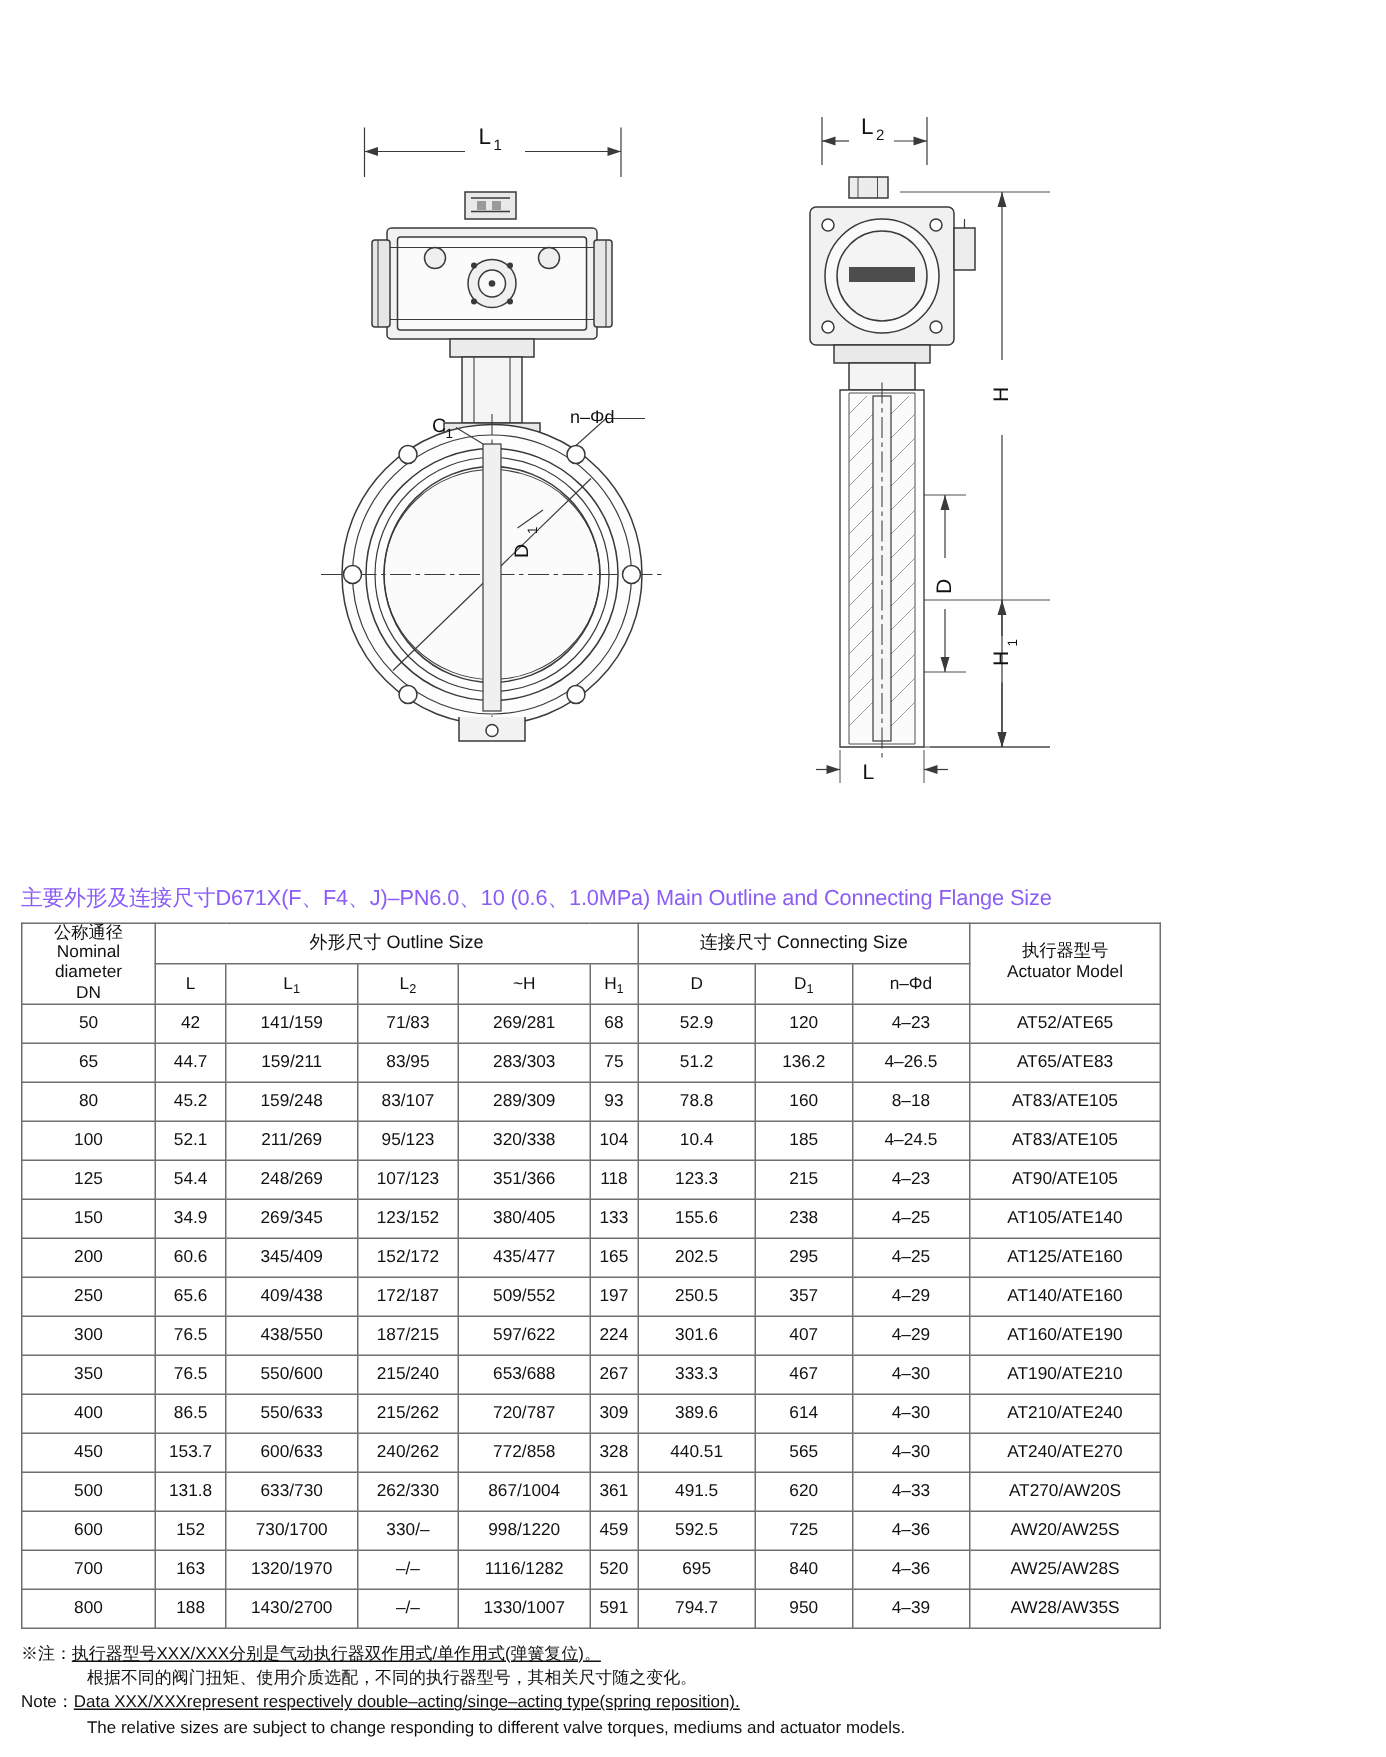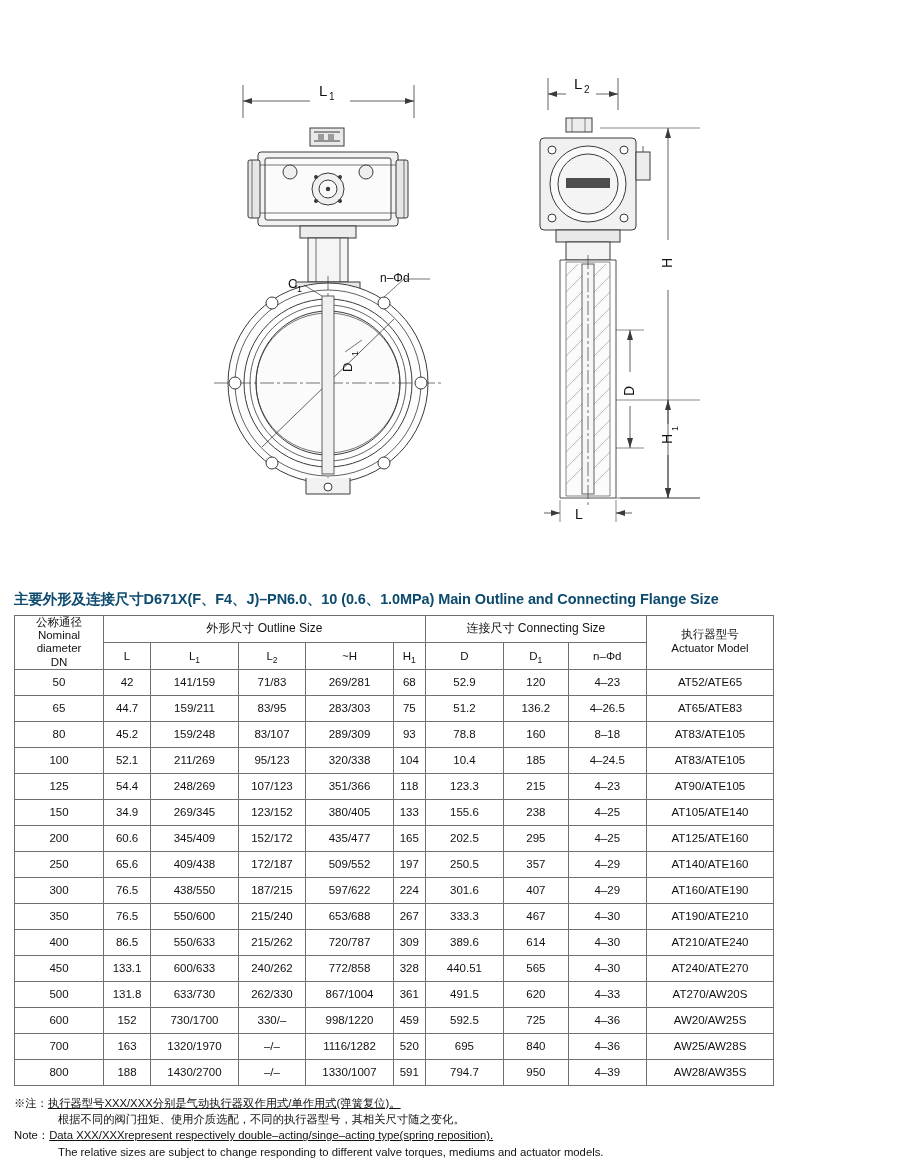--- a/index.html
+++ b/index.html
@@ -27,23 +27,23 @@
     width: 924px;
   }
   .drawing svg {
     display: block;
   }
 
   
   .doc-title {
     margin: 0 14px 6px 14px;
     font-size: 14.5px;
-    font-weight: bold;
+    font-weight: normal;
     letter-spacing: -0.1px;
-    color: #0c4a6e;
+    color: #8b5cf6;
     line-height: 1.3;
   }
 
   
   .tbl-wrap {
     margin: 0 14px;
   }
   table.spec {
     border-collapse: collapse;
     width: 760px;
@@ -468,21 +468,21 @@
             <td>215/262</td>
             <td>720/787</td>
             <td>309</td>
             <td>389.6</td>
             <td>614</td>
             <td>4–30</td>
             <td class="act-cell">AT210/ATE240</td>
           </tr>
           <tr>
             <td class="dn-cell">450</td>
-            <td>133.1</td>
+            <td>153.7</td>
             <td>600/633</td>
             <td>240/262</td>
             <td>772/858</td>
             <td>328</td>
             <td>440.51</td>
             <td>565</td>
             <td>4–30</td>
             <td class="act-cell">AT240/ATE270</td>
           </tr>
           <tr>

